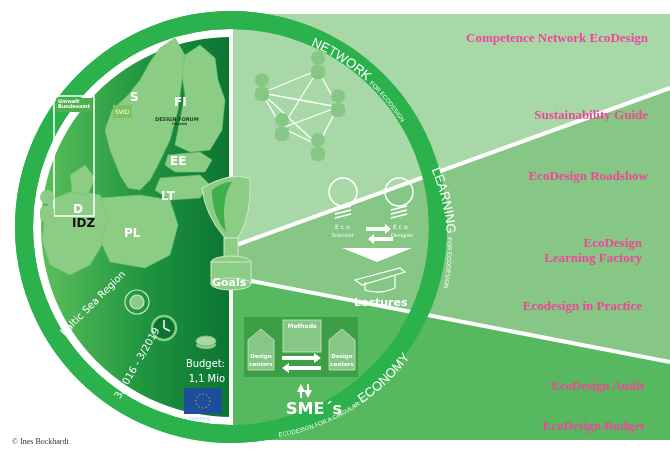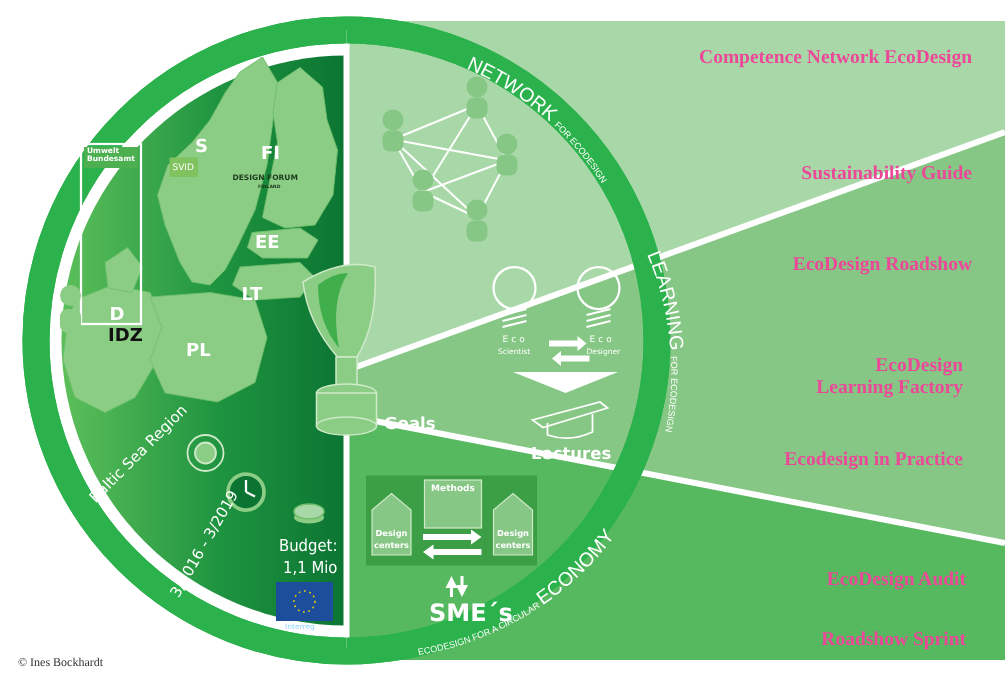--- a/index.html
+++ b/index.html
@@ -165,37 +165,37 @@
   <circle cx="203" cy="401" r="7" fill="none" stroke="#f4d000" stroke-width="1" stroke-dasharray="1.2 2.4"></circle>
 </svg>
 
 <div class="rlabel" style="right:22px; top:30px;">Competence Network EcoDesign</div>
 <div class="rlabel" style="right:22px; top:71px;margin-top:36px;">Sustainability Guide</div>
 <div class="rlabel" style="right:22px; top:168px;">EcoDesign Roadshow</div>
 <div class="rlabel" style="right:28px; top:235px; text-align:right; white-space:pre;">EcoDesign
 Learning Factory</div>
 <div class="rlabel" style="right:28px; top:298px;">Ecodesign in Practice</div>
 <div class="rlabel" style="right:26px; top:378px;">EcoDesign Audit</div>
-<div class="rlabel" style="right:26px; top:418px;">Roadshow Sprint</div>
+<div class="rlabel" style="right:26px; top:418px;">EcoDesign Budget</div>
 
 <div class="map-lbl" style="left:130px; top:90px; font-size:12px;">S</div>
 <div class="map-lbl" style="left:174px; top:95px; font-size:12px;">FI</div>
 <div class="map-lbl" style="left:170px; top:154px; font-size:12px;">EE</div>
 <div class="map-lbl" style="left:161px; top:189px; font-size:12px;">LT</div>
 <div class="map-lbl" style="left:73px; top:202px; font-size:12px;">D</div>
 <div class="map-lbl" style="left:124px; top:226px; font-size:12px;">PL</div>
 
 <div class="map-lbl" style="left:58px; top:99px; font-size:5px; line-height:5px; white-space:pre;">Umwelt
 Bundesamt</div>
 <div class="map-lbl" style="left:115px; top:108px; font-size:6px; font-weight:normal;">SVID</div>
 <div class="map-lbl" style="left:155px; top:116px; font-size:5px; color:#1b3b1b;">DESIGN FORUM</div>
 <div class="map-lbl" style="left:172px; top:122px; font-size:3px; color:#1b3b1b;">FINLAND</div>
 <div class="map-lbl" style="left:72px; top:216px; font-size:12px; color:#111;">IDZ</div>
 
-<div class="goals-lbl" style="left:212px; top:276px;padding-left:44px;">Goals</div>
+<div class="goals-lbl" style="left:212px; top:276px;">Goals</div>
 
 <div class="wtxt" style="left:335px; top:223px; font-size:6px; letter-spacing:2px;">Eco</div>
 <div class="wtxt" style="left:332px; top:232px; font-size:5px;">Scientist</div>
 <div class="wtxt" style="left:393px; top:223px; font-size:6px; letter-spacing:2px;">Eco</div>
 <div class="wtxt" style="left:391px; top:232px; font-size:5px;">Designer</div>
 <div class="wtxt" style="left:354px; top:296px; font-size:11px; font-weight:bold;">Lectures</div>
 
 <div class="box-lbl" style="left:285px; top:322px; width:34px; font-size:6px;">Methods</div>
 <div class="box-lbl" style="left:246px; top:352px; width:30px; white-space:pre; font-size:5.5px;">Design
 centers</div>

